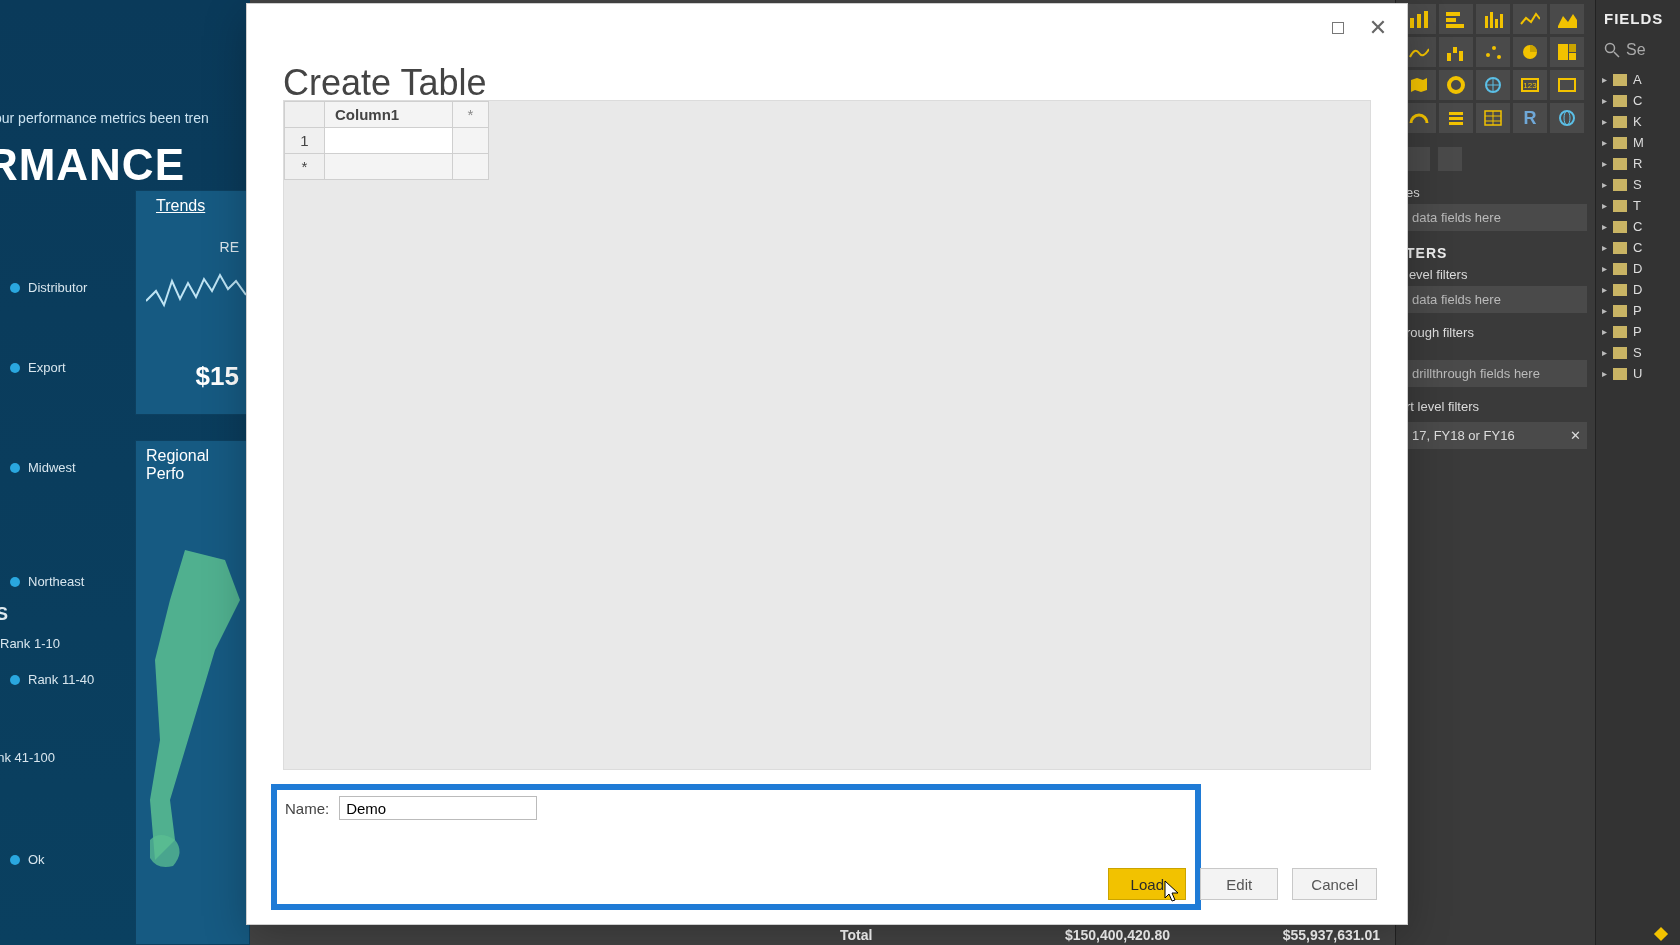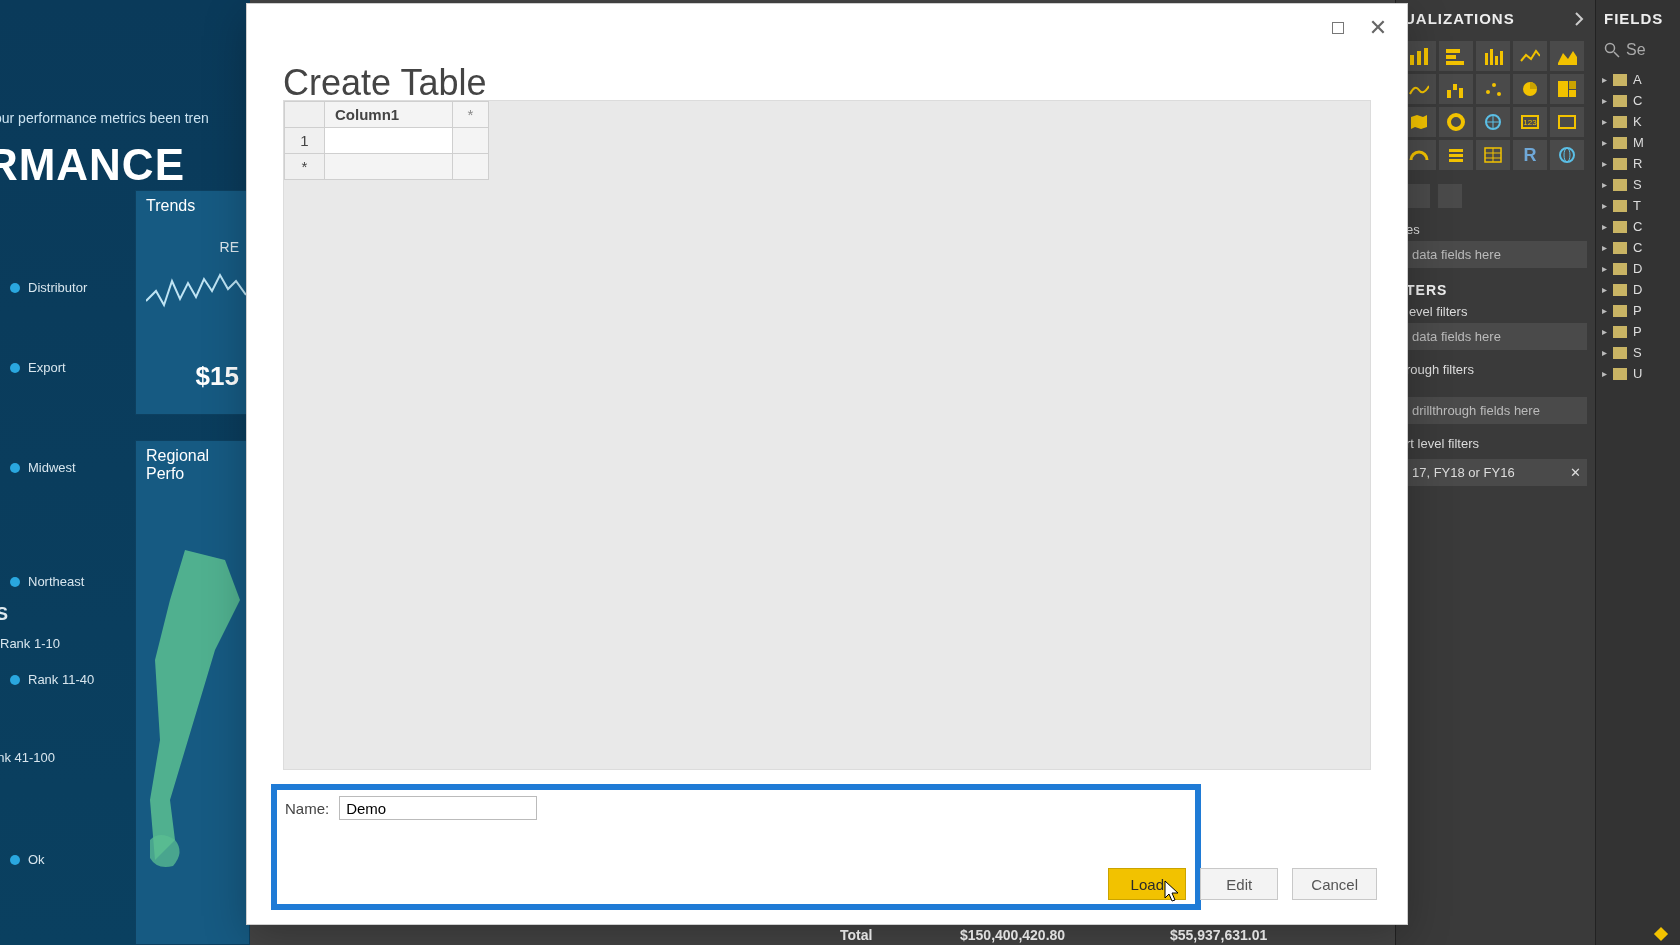--- a/index.html
+++ b/index.html
@@ -8,21 +8,21 @@
   
   .bg-left {
     position:absolute; left:0; top:0; width:250px; height:945px;
     background:linear-gradient(#0a3a5a,#0a4060); color:#dfe9ef;
   }
   .bg-left .perf-line { position:absolute; left:-6px; top:110px; font-size:14px; color:#cbe3f1; }
   .bg-left .perf-big  { position:absolute; left:-110px; top:140px; font-size:44px; font-weight:800; color:#fff; letter-spacing:1px; }
   .legend { position:absolute; left:10px; font-size:13px; color:#d8e6ee; display:flex; align-items:center; gap:8px; }
   .legend .dot { width:10px; height:10px; border-radius:50%; background:#2aa7df; }
   .bg-left .trends-card { position:absolute; left:135px; top:190px; width:115px; height:225px; background:#165a82; border:1px solid #0d4060; }
-  .bg-left .trends-hdr  { font-size:16px; color:#fff; padding:6px 10px; }
+  .bg-left .trends-hdr  { font-size:16px; color:#fff; padding:6px 20px;text-decoration:underline; }
   .bg-left .trends-re   { position:absolute; top:48px; right:10px; font-size:14px; color:#dfe9ef; }
   .bg-left .trends-amt  { position:absolute; top:170px; right:10px; font-size:26px; font-weight:700; color:#fff; }
   .bg-left .spark { position:absolute; left:10px; top:70px; }
 
   .bg-left .regional-card { position:absolute; left:135px; top:440px; width:115px; height:505px; background:#165a82; border:1px solid #0d4060; }
   .bg-left .regional-hdr { font-size:16px; color:#fff; padding:6px 10px; }
 
   .map-shape { position:absolute; left:145px; top:540px; }
 
   
@@ -47,21 +47,21 @@
   .search-row { display:flex; align-items:center; gap:6px; padding:4px 8px 10px 8px; color:#aaa; }
   .search-row .mag { width:16px; height:16px; }
   .field-list { padding:0 6px; }
   .field-item { display:flex; align-items:center; gap:6px; padding:3px 0; color:#ddd; font-size:13px; }
   .field-item .tri { color:#bbb; font-size:10px; }
   .field-item .tbl { width:14px; height:12px; background:#c9b464; }
 
   
   .bottom-table { position:absolute; left:840px; top:925px; width:540px; height:20px; display:flex; align-items:center; font-size:14px; }
   .bottom-table .lbl { width:120px; color:#fff; font-weight:700; text-align:left; }
-  .bottom-table .cell { width:210px; color:#fff; font-weight:700; }
+  .bottom-table .cell { width:210px; text-align:right; color:#fff; font-weight:700; }
 
   
   .dialog {
     position:absolute; left:247px; top:4px; width:1160px; height:920px;
     background:#fff; box-shadow:0 0 0 1px #cfcfcf, 0 12px 40px rgba(0,0,0,.25);
   }
   .dialog .titlebar { position:relative; height:60px; }
   .dialog .title { position:absolute; left:36px; top:30px; font-size:36px; font-weight:300; color:#444;margin-top:28px; }
   .win-btn { position:absolute; top:10px; width:30px; height:28px; display:flex; align-items:center; justify-content:center; color:#666; cursor:pointer; }
   .win-max { right:54px; }
@@ -159,26 +159,20 @@
 </div>
 
 <div class="bottom-table">
   <div class="lbl">Total</div>
   <div class="cell">$150,400,420.80</div>
   <div class="cell">$55,937,631.01</div>
 </div>
 
 <div class="right-panels">
   <div class="viz-pane">
-    <div class="viz-hdr">
-      <span>UALIZATIONS</span>
-      <svg class="chev" viewBox="0 0 16 16">
-          <path d="M5 2 L11 8 L5 14" fill="none" stroke="#ccc" stroke-width="2"></path>
-        </svg>
-    </div>
     <div class="icon-grid">
 
       <div class="ic">
           <svg width="20" height="18">
             <rect x="1" y="8" width="4" height="10" fill="#f2c200"></rect>
             <rect x="8" y="4" width="4" height="14" fill="#f2c200"></rect>
             <rect x="15" y="1" width="4" height="17" fill="#f2c200"></rect>
           </svg>
         </div>
       <div class="ic">

